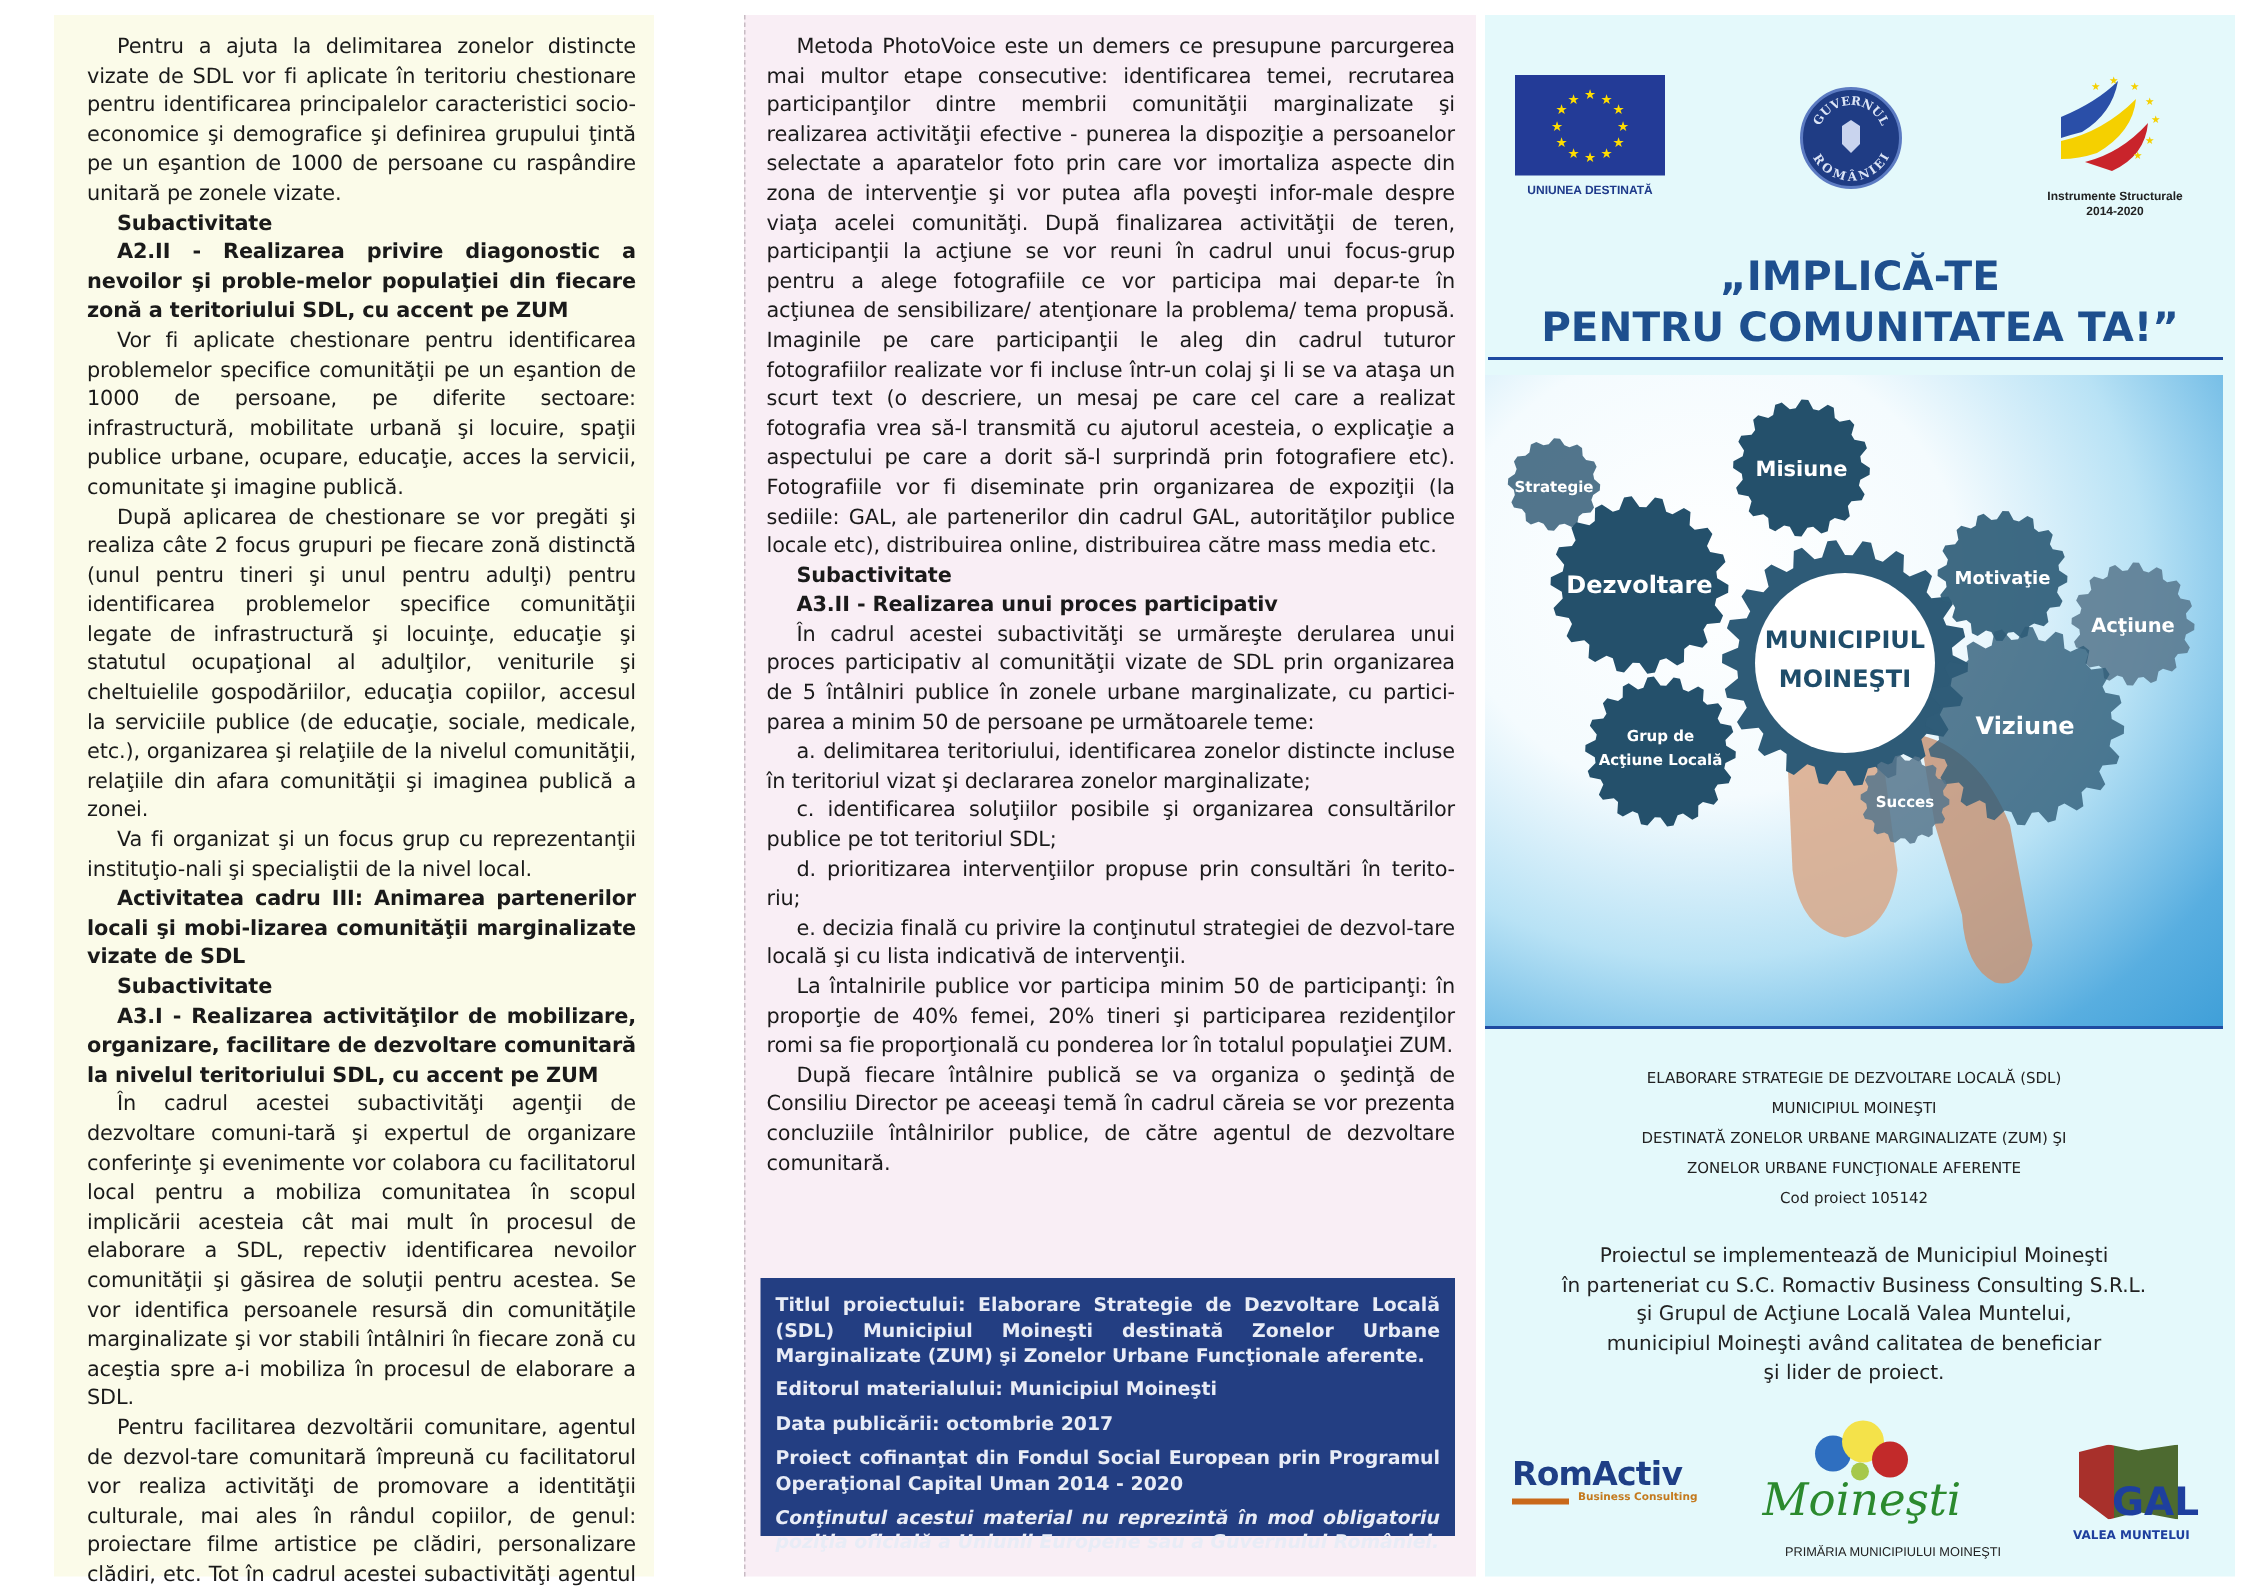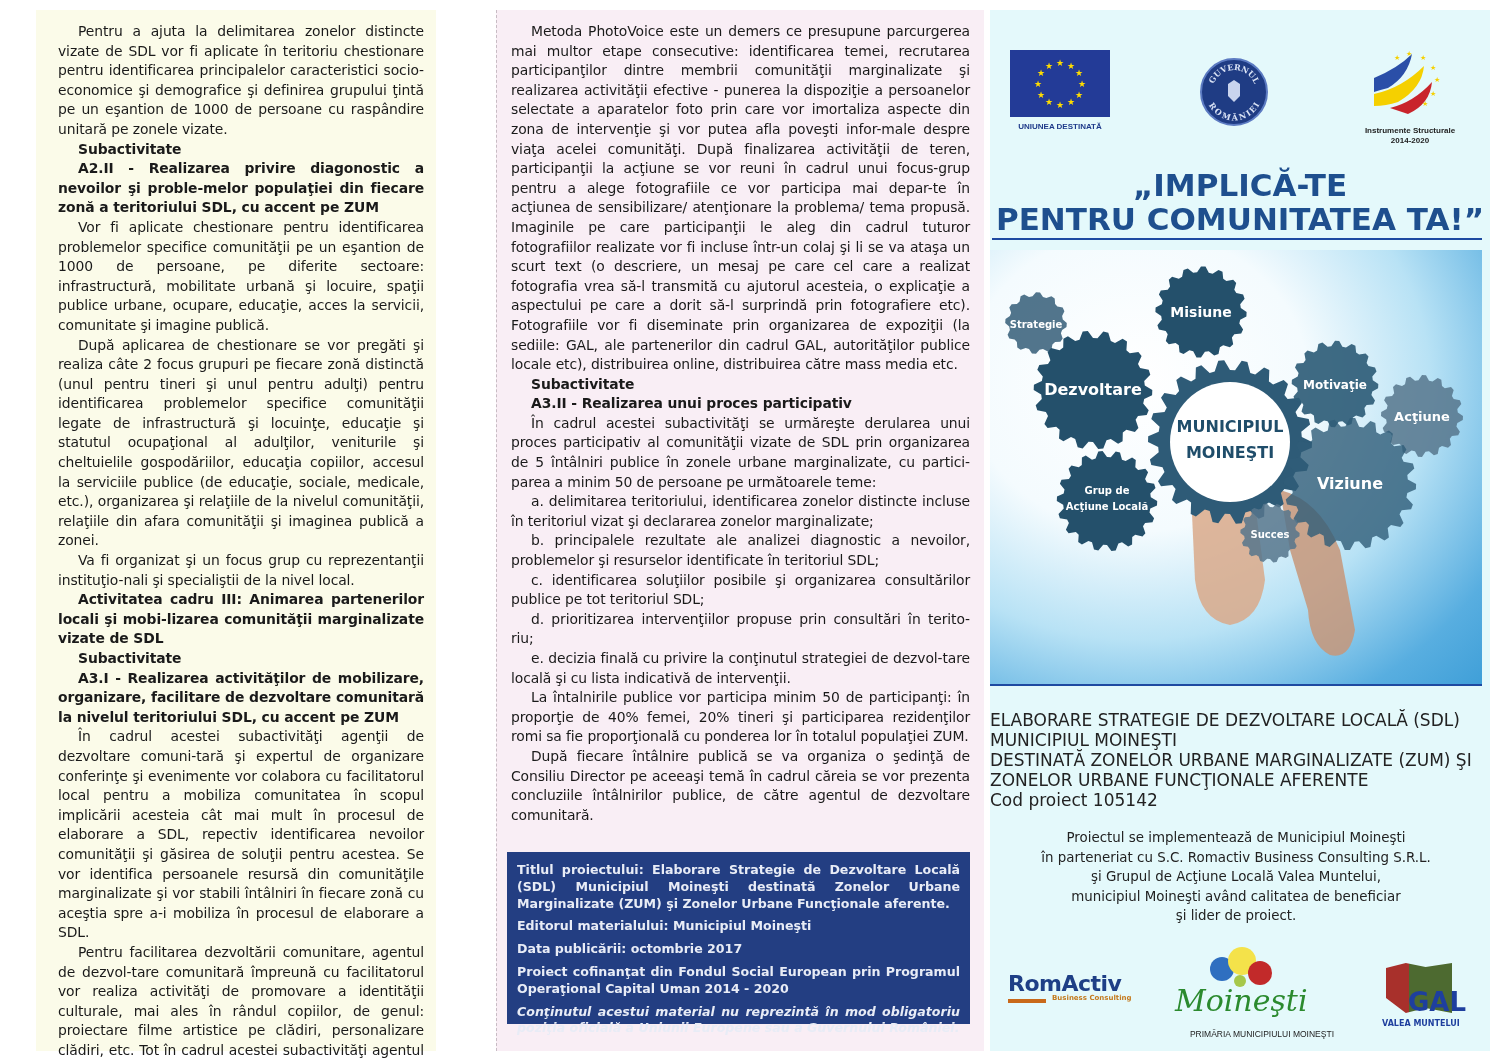--- a/index.html
+++ b/index.html
@@ -22,27 +22,27 @@
   }
   #infobox p { margin: 4px 0 6px 0; font-weight: bold; }
   #infobox p.it { font-style: italic; }
   
   .logo-row { position: absolute; top: 28px; left: 0; right: 0; height: 110px; }
   #eu-flag { position: absolute; left: 20px; top: 12px; width: 100px; height: 67px; background: #233b97; }
   #eu-label { position: absolute; left: 10px; top: 84px; width: 120px; text-align: center; font-size: 8px; font-weight: bold; color: #1e3a8a; font-family: "Liberation Sans", sans-serif; }
   #gov-seal { position: absolute; left: 210px; top: 20px; width: 68px; height: 68px; border-radius: 50%; background: #1f3c84; border: 2px solid #5c7bc2; box-sizing: border-box; }
   #is-logo { position: absolute; left: 378px; top: 10px; width: 80px; height: 70px; }
   #is-label { position: absolute; left: 350px; top: 88px; width: 140px; text-align: center; font-size: 8px; font-weight: bold; color: #222; line-height: 10px; font-family: "Liberation Sans", sans-serif; }
-  #slogan { position: absolute; top: 158px; left: 0; right: 0; text-align: center; color: #1e4f8e; font-weight: bold; font-size: 31px; line-height: 34px; }
+  #slogan { position: absolute; top: 158px; left: 0; right: 0; text-align: center; color: #1e4f8e; font-weight: bold; font-size: 27px; line-height: 34px; }
   #rule { position: absolute; top: 228px; left: 2px; right: 8px; height: 2px; background: #1e4aa1; }
   #illus { position: absolute; top: 240px; left: 0; right: 8px; height: 436px; overflow: hidden;
     background: radial-gradient(ellipse at 30% 30%, #ffffff 0%, #f4fbfe 35%, #b8e2f5 60%, #58aee0 85%, #3f9fd8 100%); }
   #illus-bottom { position: absolute; top: 674px; left: 0; right: 8px; height: 2px; background: #1e4aa1; }
   .gear-label { fill: #ffffff; font-weight: bold; font-family: "DejaVu Sans", sans-serif; text-anchor: middle; }
-  #proj-title { position: absolute; top: 700px; left: 0; right: 8px; font-size: 17px; line-height: 20px; color: #222; }
+  #proj-title { position: absolute; top: 700px; left: 0; right: 8px; text-align: center; font-size: 10px; line-height: 20px; color: #222; }
   #impl { position: absolute; top: 818px; left: 0; right: 8px; text-align: center; font-size: 13.4px; line-height: 19.5px; color: #222; }
   #partners { position: absolute; top: 935px; left: 0; right: 0; height: 100px; }
   #romactiv { position: absolute; left: 18px; top: 26px; }
   #romactiv .n { font-family: "DejaVu Sans", sans-serif; font-weight: bold; font-size: 22px; color: #1e3f86; letter-spacing: -0.5px; }
   #romactiv .s { font-size: 7px; color: #c47a1e; font-weight: bold; margin-left: 44px; display: block; margin-top: -2px; }
   #romactiv .bar { position: absolute; left: 0; top: 28px; width: 38px; height: 4px; background: #c9691a; }
   #moinesti { position: absolute; left: 170px; top: 0; width: 160px; height: 100px; }
   #moinesti .word { position: absolute; left: 15px; top: 38px; font-family: "DejaVu Serif", serif; font-style: italic; font-size: 30px; color: #2b8a2e; }
   #moinesti .cap { position: absolute; left: -6px; top: 84px; width: 180px; font-size: 8.5px; text-align: right; color: #222; font-family: "Liberation Sans", sans-serif; }
   #gal { position: absolute; left: 392px; top: 12px; width: 80px; height: 80px; }
@@ -70,21 +70,20 @@
     </div>
 </div>
 
 <div class="panel" id="p2">
   <div class="txt" id="p2-text">
       <p>Metoda PhotoVoice este un demers ce presupune parcurgerea mai multor etape consecutive: identificarea temei, recrutarea participanţilor dintre membrii comunităţii marginalizate şi realizarea activităţii efective - punerea la dispoziţie a persoanelor selectate a aparatelor foto prin care vor imortaliza aspecte din zona de intervenţie şi vor putea afla poveşti infor-male despre viaţa acelei comunităţi. După finalizarea activităţii de teren, participanţii la acţiune se vor reuni în cadrul unui focus-grup pentru a alege fotografiile ce vor participa mai depar-te în acţiunea de sensibilizare/ atenţionare la problema/ tema propusă. Imaginile pe care participanţii le aleg din cadrul tuturor fotografiilor realizate vor fi incluse într-un colaj şi li se va ataşa un scurt text (o descriere, un mesaj pe care cel care a realizat fotografia vrea să-l transmită cu ajutorul acesteia, o explicaţie a aspectului pe care a dorit să-l surprindă prin fotografiere etc). Fotografiile vor fi diseminate prin organizarea de expoziţii (la sediile: GAL, ale partenerilor din cadrul GAL, autorităţilor publice locale etc), distribuirea online, distribuirea către mass media etc.</p>
       <p class="h">Subactivitate</p>
       <p class="h">A3.II - Realizarea unui proces participativ</p>
       <p>În cadrul acestei subactivităţi se urmăreşte derularea unui proces participativ al comunităţii vizate de SDL prin organizarea de 5 întâlniri publice în zonele urbane marginalizate, cu partici-parea a minim 50 de persoane pe următoarele teme:</p>
       <p>a. delimitarea teritoriului, identificarea zonelor distincte incluse în teritoriul vizat şi declararea zonelor marginalizate;</p>
-      <p>b. principalele rezultate ale analizei diagnostic a nevoilor, problemelor şi resurselor identificate în teritoriul SDL;</p>
       <p>c. identificarea soluţiilor posibile şi organizarea consultărilor publice pe tot teritoriul SDL;</p>
       <p>d. prioritizarea intervenţiilor propuse prin consultări în terito-riu;</p>
       <p>e. decizia finală cu privire la conţinutul strategiei de dezvol-tare locală şi cu lista indicativă de intervenţii.</p>
       <p>La întalnirile publice vor participa minim 50 de participanţi: în proporţie de 40% femei, 20% tineri şi participarea rezidenţilor romi sa fie proporţională cu ponderea lor în totalul populaţiei ZUM.</p>
       <p>După fiecare întâlnire publică se va organiza o şedinţă de Consiliu Director pe aceeaşi temă în cadrul căreia se vor prezenta concluziile întâlnirilor publice, de către agentul de dezvoltare comunitară.</p>
     </div>
   <div id="infobox">
     <p>Titlul proiectului: Elaborare Strategie de Dezvoltare Locală (SDL) Municipiul Moineşti destinată Zonelor Urbane Marginalizate (ZUM) şi Zonelor Urbane Funcţionale aferente.</p>
     <p>Editorul materialului: Municipiul Moineşti</p>
     <p>Data publicării: octombrie 2017</p>

